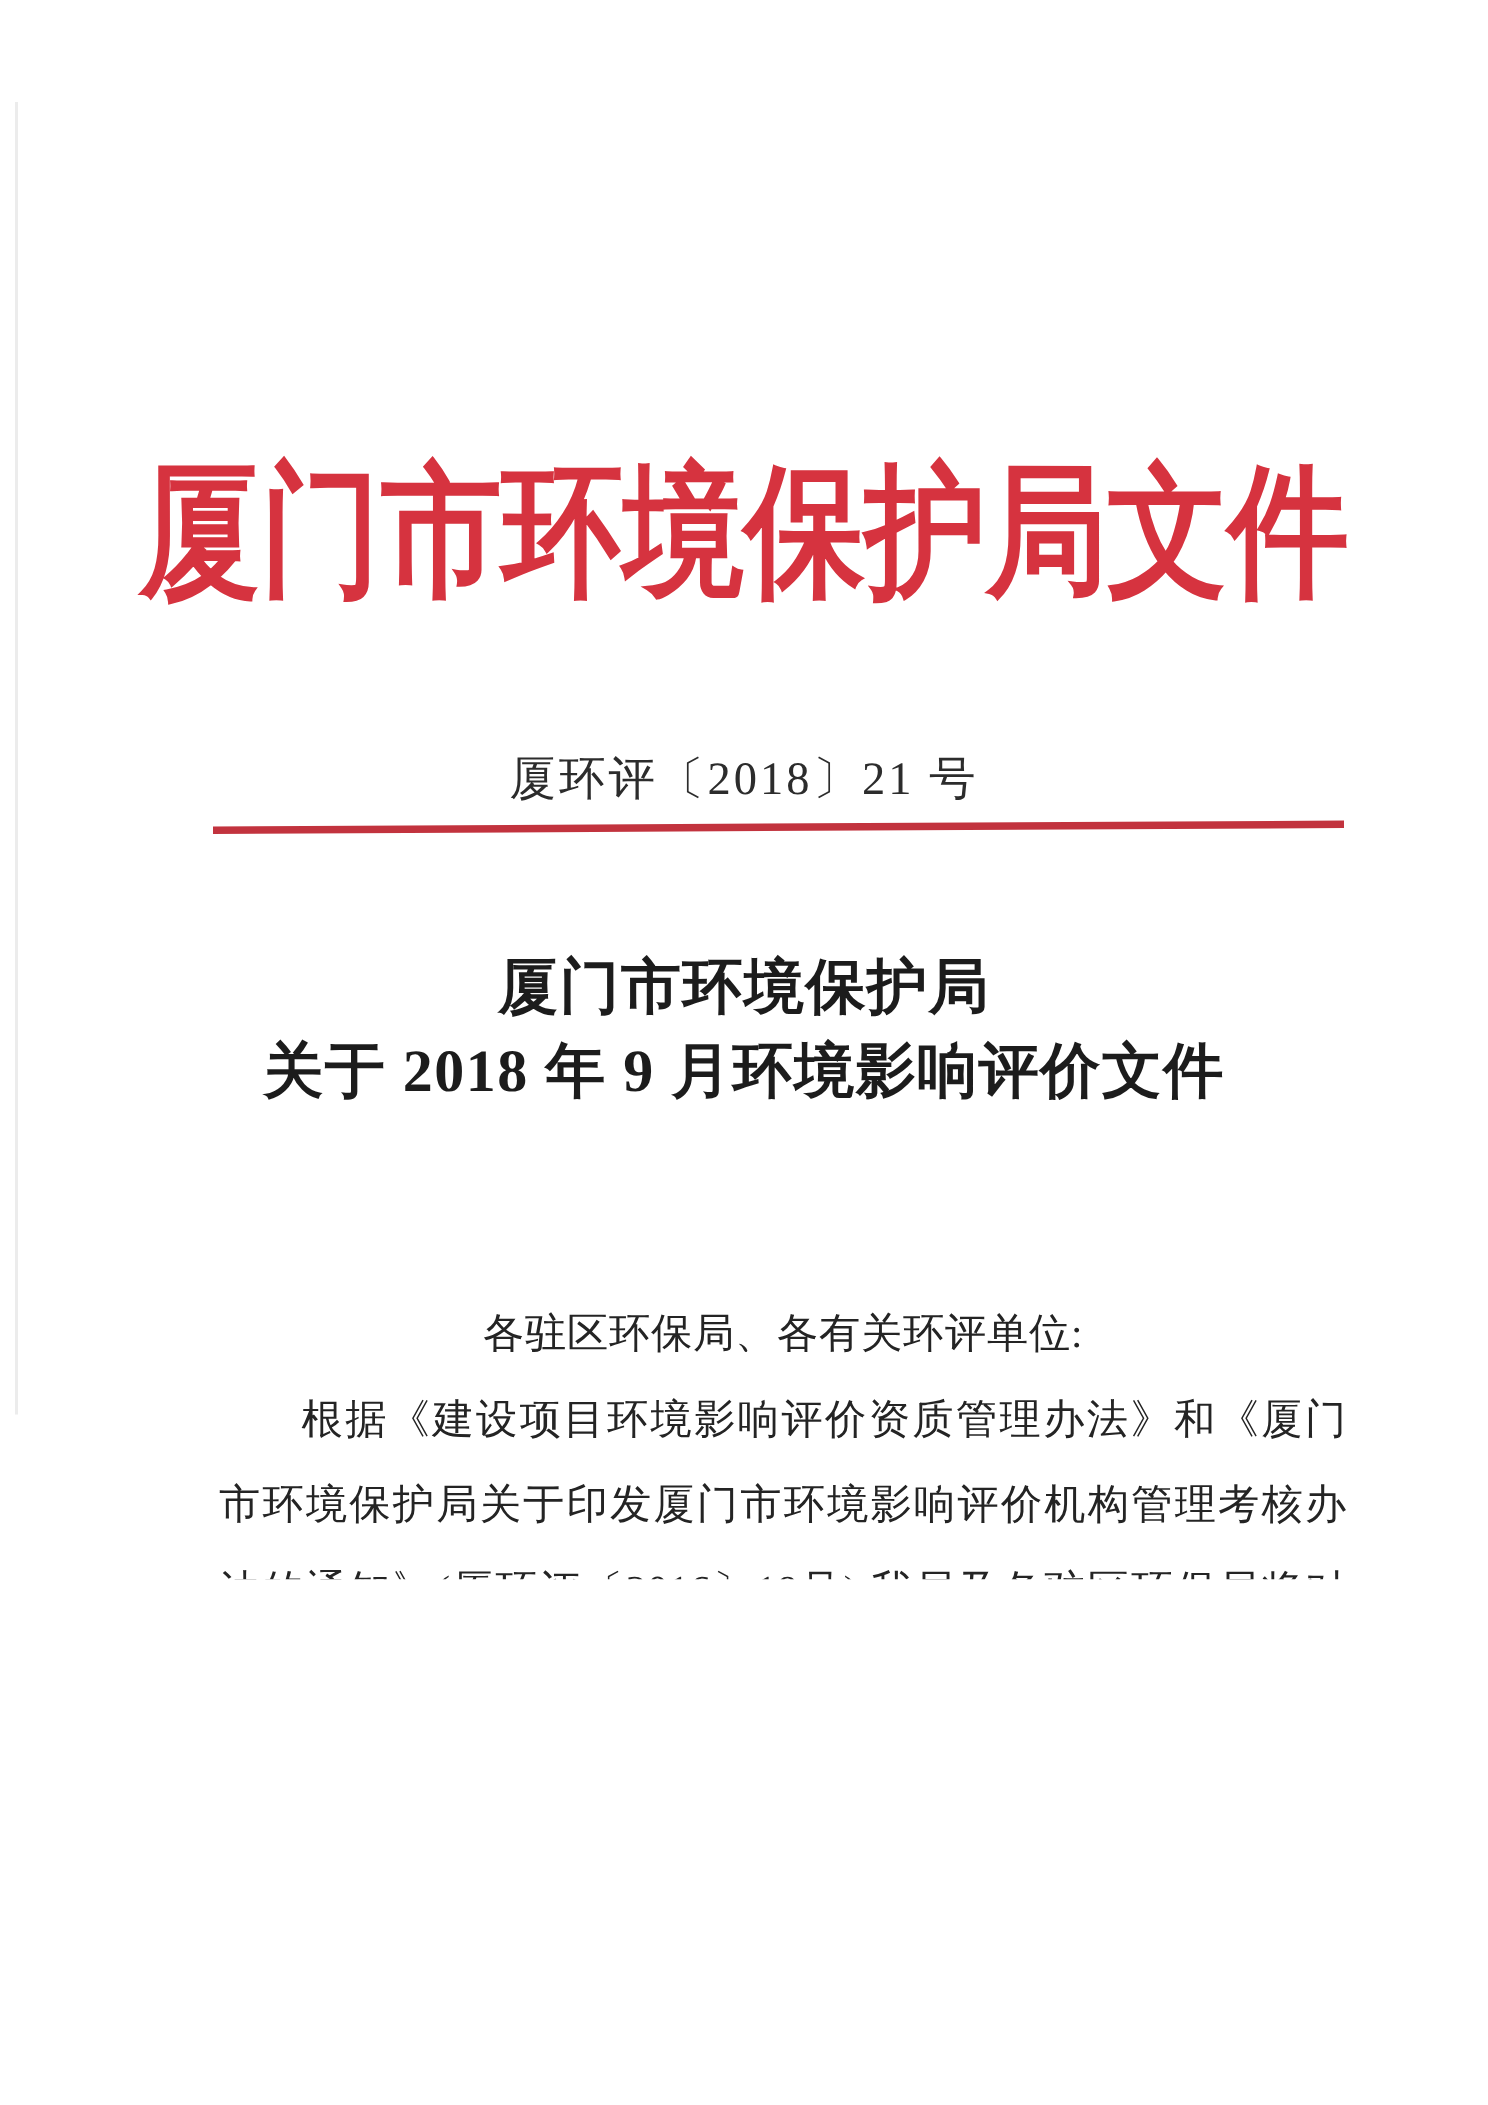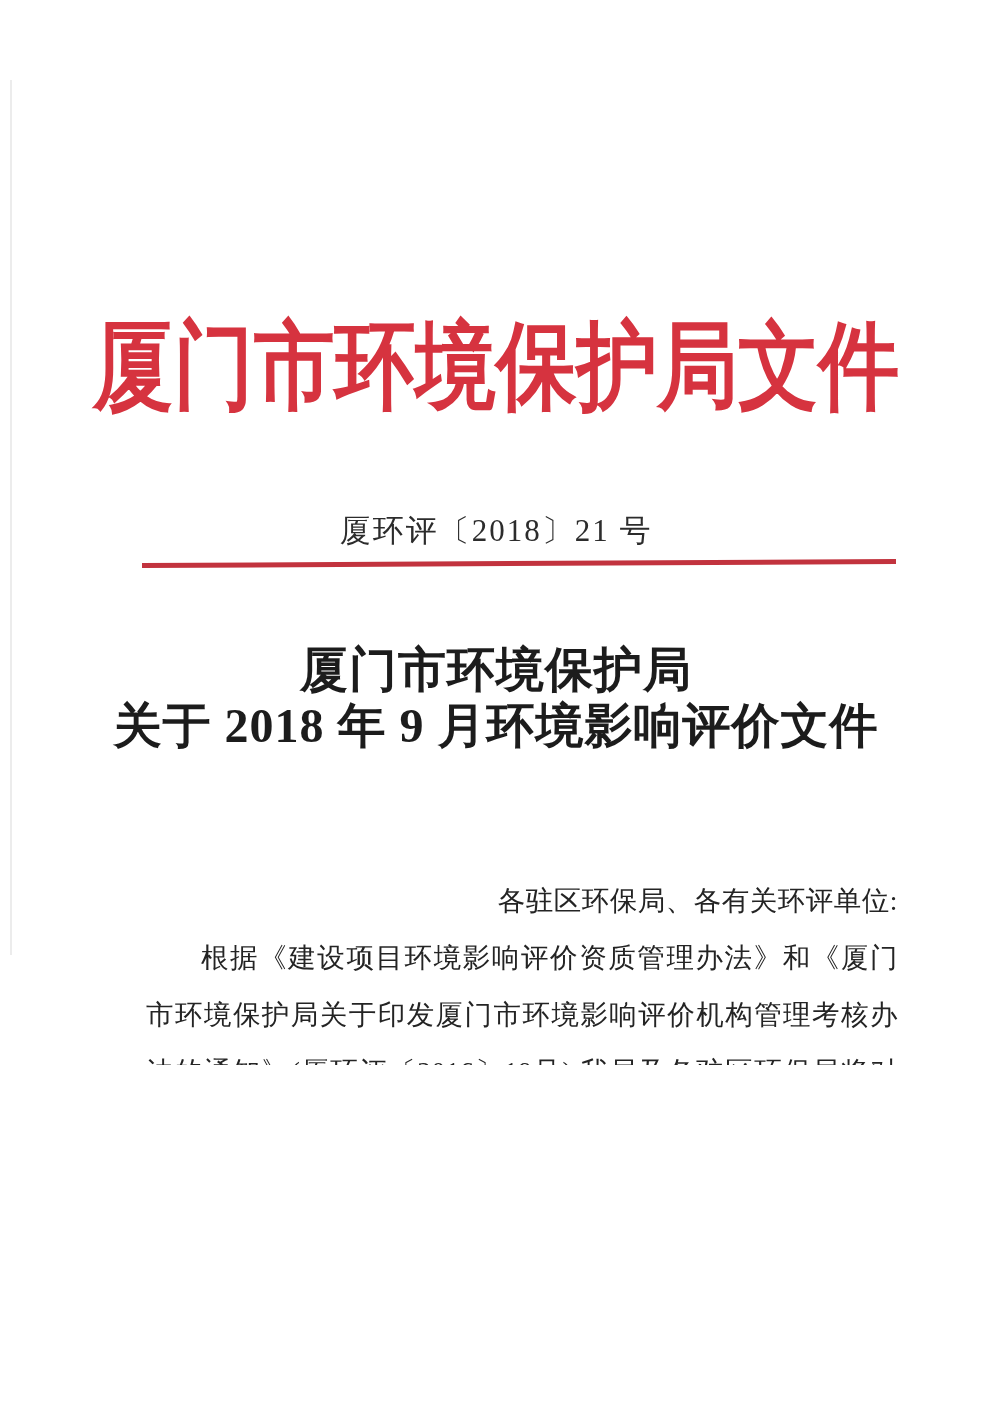--- a/index.html
+++ b/index.html
@@ -5,21 +5,21 @@
   html, body {
     margin: 0;
     padding: 0;
     background: #ffffff;
     font-family: "Liberation Serif", "DejaVu Serif", serif;
   }
   .page {
     position: relative;
     width: 992px;
     height: 1053px;
-    margin: 12px auto;
+    margin: 0 auto;
     background: #ffffff;
     overflow: hidden;
     color: #222222;
   }
   
   .scan-edge {
     position: absolute;
     left: 10px;
     top: 68px;
     bottom: 110px;
@@ -62,39 +62,39 @@
     height: 5px;
     background: #c2333e;
     transform: rotate(-0.3deg);
   }
   .doc-title {
     position: absolute;
     top: 630px;
     left: 0;
     width: 100%;
     text-align: center;
-    font-size: 48px;
+    font-size: 40px;
     font-weight: bold;
     color: #1c1c1c;
     line-height: 56px;
     letter-spacing: 1px;
   }
   .body-text {
     position: absolute;
     top: 860px;
     left: 146px;
     width: 752px;
     font-size: 27.5px;
     line-height: 57px;
     color: #242424;
     letter-spacing: 0.5px;
   }
   .salutation {
     margin: 0;
-    text-align: right;
+    text-align: center;
     font-family: Liberation Serif, serif;
   }
   .para {
     margin: 0;
     text-indent: 2em;
     text-align: justify;
   }
   .page-number {
     position: absolute;
     top: 1246px;

